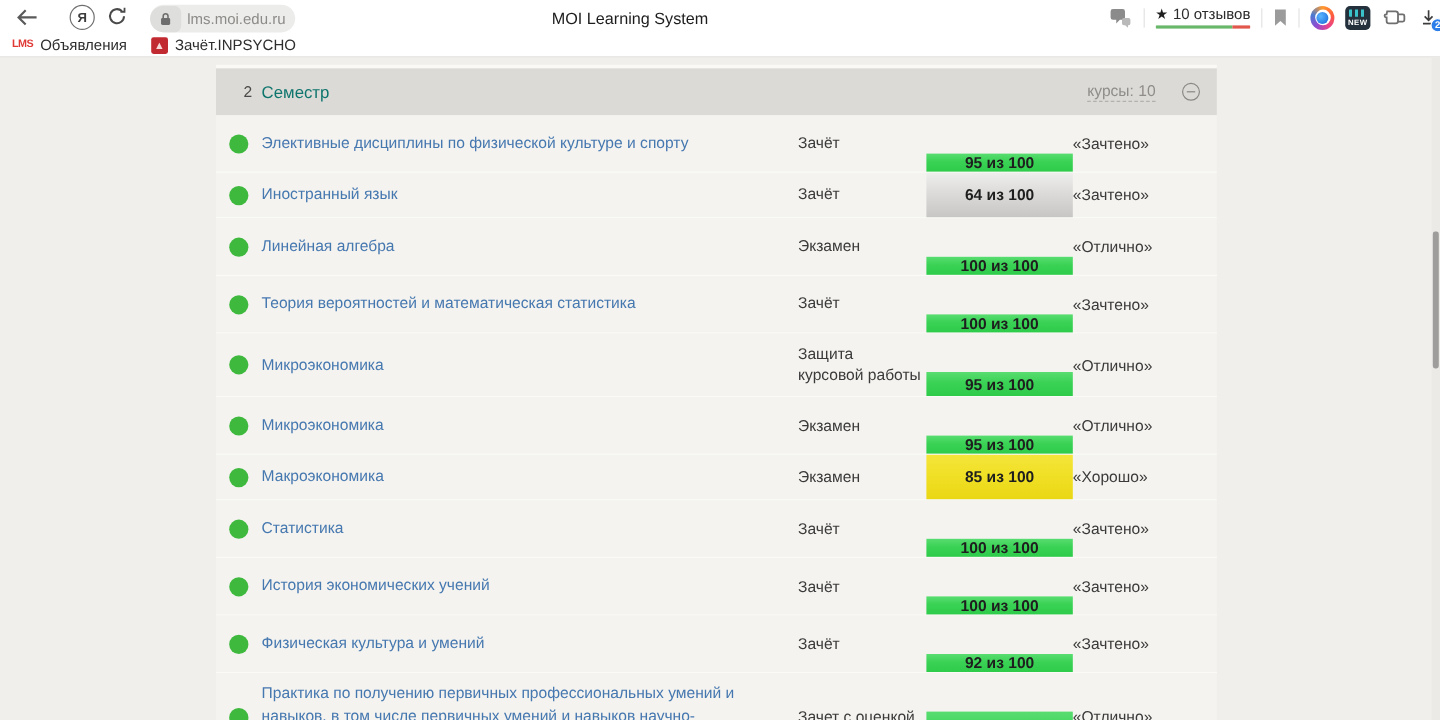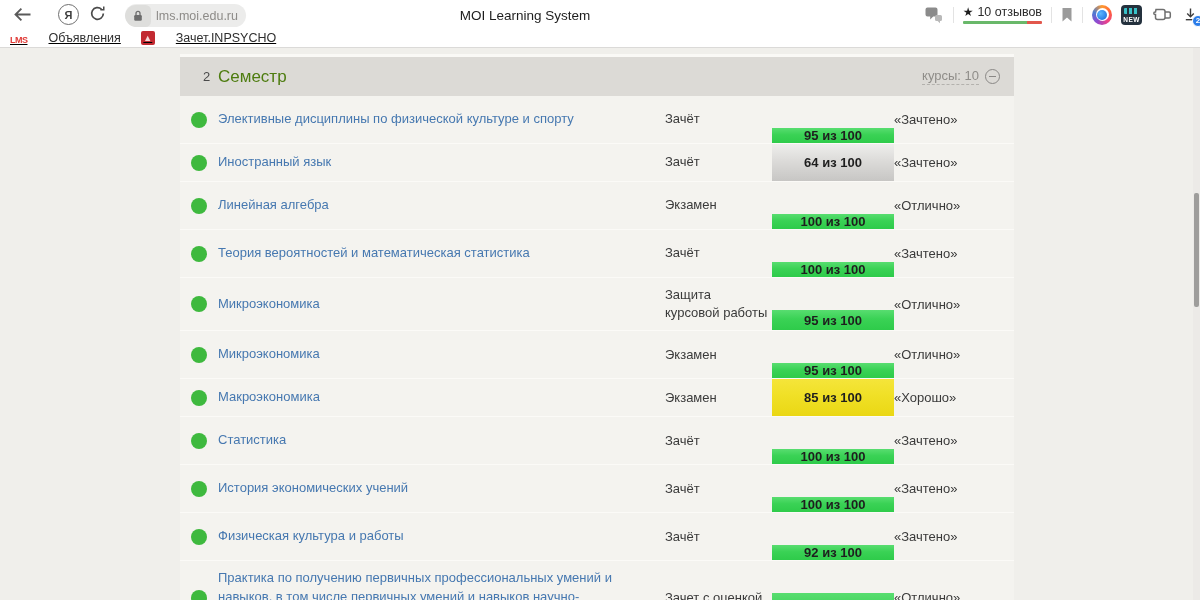--- a/index.html
+++ b/index.html
@@ -44,36 +44,36 @@
   .ext-new .label { position:absolute; left:0; right:0; bottom:2px; text-align:center;
       font-size:6.5px; font-weight:bold; color:#fff; letter-spacing:.4px; }
   .dl-wrap { position:relative; margin-left:10px; margin-right:2px; }
   .dl-badge { position:absolute; right:-6px; bottom:-4px; width:12px; height:12px; border-radius:50%;
       background:#2b7de9; color:#fff; font-size:8px; font-weight:bold; display:flex;
       align-items:center; justify-content:center; border:1px solid #fff; }
 
   
   .bookmarks { position:absolute; left:0; top:29px; width:1200px; height:19px; background:#fff;
                border-bottom:1px solid #dbdad8; display:flex; align-items:center; padding-left:10px; gap:20px; }
-  .bm-item { display:flex; align-items:flex-end; gap:21px; cursor:pointer;text-decoration:underline; }
+  .bm-item { display:flex; align-items:flex-start; gap:6px; cursor:pointer; }
   .bm-label { font-size:12.5px; color:#2e2e2e; }
   .bm-fav-lms { font-size:9px; font-weight:bold; color:#e03a36; letter-spacing:-0.5px; }
   .bm-fav-red { width:14px; height:14px; background:#c22a31; border-radius:2px; display:flex;
                 align-items:center; justify-content:center; color:#f6d9d9; font-size:9px; }
 
   
   .page { position:absolute; left:0; top:48px; width:1200px; height:552px; background:#f0efeb; overflow:hidden; }
   .lms-table { position:absolute; left:180px; top:6px; width:834px; }
   .table-top-sliver { height:3px; background:#faf9f6; }
 
   .sem-header { height:39px; background:#dcdad6; display:flex; align-items:center;
                 padding:0 14px 0 23px; }
   .sem-num { width:15px; font-size:13px; color:#4a4a4a; }
-  .sem-title { font-size:17px; color:#4d7c0f; }
-  .sem-right { margin-left:auto; display:flex; align-items:center; gap:6px; }
+  .sem-title { font-size:14px; color:#0f766e; }
+  .sem-right { margin-left:auto; display:flex; align-items:center; gap:22px; }
   .courses-label { font-size:13px; color:#8f8d89; border-bottom:1px dashed #b3b1ad;
                    padding-bottom:1px; cursor:pointer; }
   .toggle-circle { width:15px; height:15px; border:1.4px solid #8a8886; border-radius:50%;
                    position:relative; cursor:pointer; }
   .toggle-circle::before { content:""; position:absolute; left:3px; right:3px; top:50%;
                    height:1.4px; margin-top:-0.7px; background:#8a8886; }
   .toggle-plus::after { content:""; position:absolute; top:3px; bottom:3px; left:50%;
                    width:1.4px; margin-left:-0.7px; background:#8a8886; }
 
   .course-row { display:flex; align-items:stretch; background:#f4f3ef; border-bottom:1px solid #fbfaf7;
@@ -173,21 +173,21 @@
   </div>
 </div>
 
 <div class="bookmarks">
   <span class="bm-item">
     <span class="bm-fav-lms">LMS</span>
     <span class="bm-label">Объявления</span>
   </span>
   <span class="bm-item">
     <span class="bm-fav-red">▲</span>
-    <span class="bm-label">Зачет.INPSYCHO</span>
+    <span class="bm-label">Зачёт.INPSYCHO</span>
   </span>
 </div>
 
 <div class="page">
   <div class="lms-table">
     <div class="table-top-sliver"></div>
 
     <div class="sem-header">
       <span class="sem-num">2</span>
       <span class="sem-title">Семестр</span>
@@ -305,21 +305,21 @@
           <span class="cell cell-type">Зачёт</span>
           <span class="cell cell-score badge--green">100 из 100</span>
           <span class="cell cell-grade">«Зачтено»</span>
         </div>
 
         <div class="course-row">
           <span class="cell cell-dot">
             <span class="dot"></span>
           </span>
           <span class="cell cell-name">
-            <a>Физическая культура и работы</a>
+            <a>Физическая культура и умений</a>
           </span>
           <span class="cell cell-type">Зачёт</span>
           <span class="cell cell-score badge--green">92 из 100</span>
           <span class="cell cell-grade">«Зачтено»</span>
         </div>
 
         <div class="course-row">
           <span class="cell cell-dot">
             <span class="dot"></span>
           </span>

